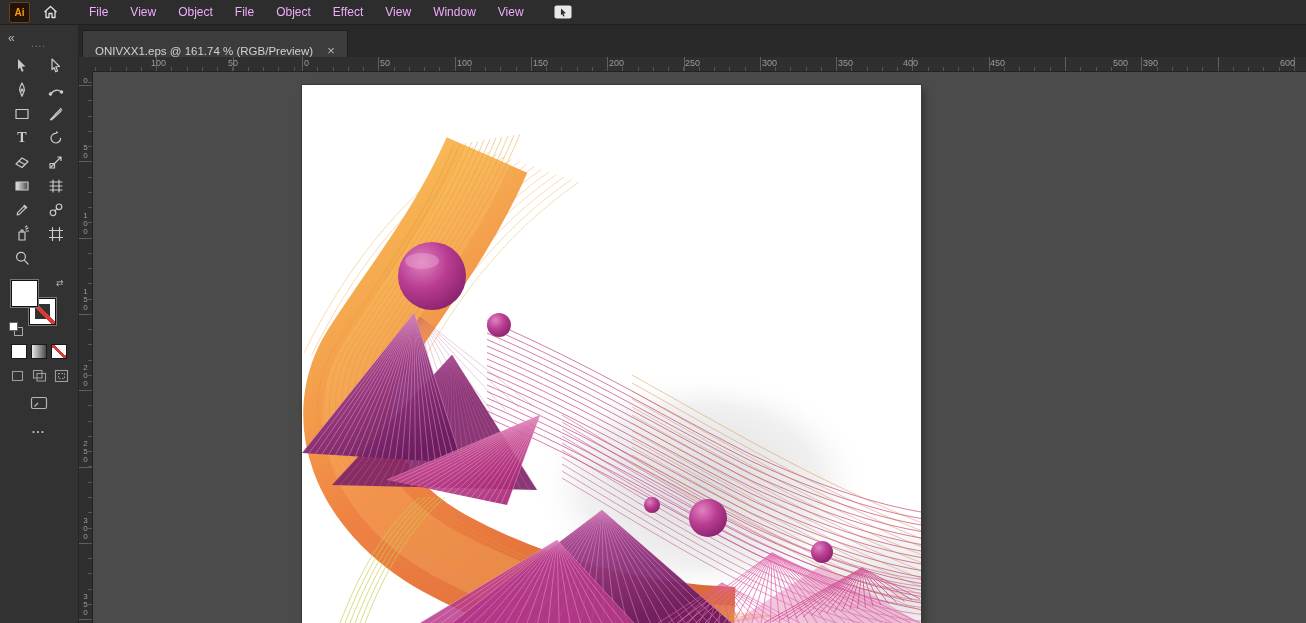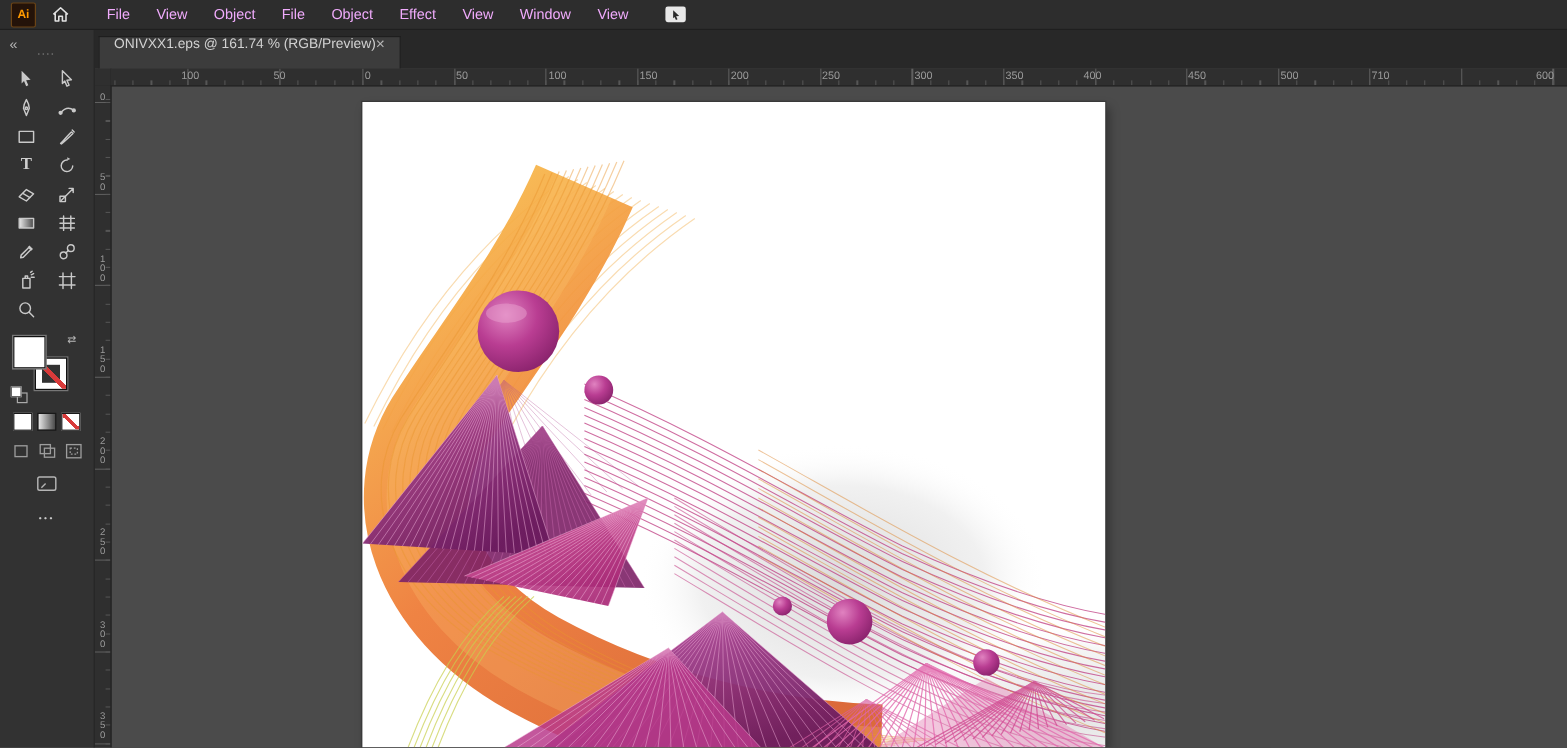--- a/index.html
+++ b/index.html
@@ -53,22 +53,22 @@
   .modes-row{display:flex;gap:3px;margin-top:9px;}
   .mode-btn{width:19px;height:15px;display:flex;align-items:center;justify-content:center;}
   .mode-btn svg{stroke:#9d9d9d;fill:none;stroke-width:1.1;}
   .screen-mode{margin-top:13px;}
   .screen-mode svg{stroke:#b5b5b5;fill:none;stroke-width:1.2;}
   .more-dots{margin-top:14px;color:#c9c9c9;font-size:7px;letter-spacing:2px;}
 
   
   #tabbar{position:absolute;top:24px;left:78px;right:0;height:33px;background:#282828;z-index:8;}
   .doc-tab{position:absolute;left:4px;bottom:0;height:26px;background:#3c3c3c;
-           border:1px solid #1e1e1e;border-bottom:none;display:flex;align-items:flex-start;
-           padding:0 12px;}
+           border:1px solid #1e1e1e;border-bottom:none;display:flex;align-items:flex-end;
+           padding:0 12px;gap:14px;}
   .doc-tab-title{font-size:11.5px;color:#d2d2d2;white-space:nowrap;}
   .doc-tab-close{font-size:13px;color:#b5b5b5;line-height:12px;cursor:default;}
 
   
   #ruler-corner{position:absolute;top:57px;left:78px;width:14px;height:14px;background:#2f2f2f;
                 border-right:1px solid #232323;border-bottom:1px solid #232323;z-index:7;}
   #hruler{position:absolute;top:57px;left:92px;right:0;height:14px;background:#2f2f2f;
           border-bottom:1px solid #232323;z-index:7;overflow:hidden;
           background-image:
             repeating-linear-gradient(90deg,#565656 0 1px,transparent 1px 15.26px),
@@ -296,22 +296,22 @@
   <span class="hlab" style="left:212px">0</span>
   <span class="hlab" style="left:288px">50</span>
   <span class="hlab" style="left:365px">100</span>
   <span class="hlab" style="left:441px">150</span>
   <span class="hlab" style="left:517px">200</span>
   <span class="hlab" style="left:593px">250</span>
   <span class="hlab" style="left:670px">300</span>
   <span class="hlab" style="left:746px">350</span>
   <span class="hlab" style="left:811px">400</span>
   <span class="hlab" style="left:898px">450</span>
-  <span class="hlab" style="left:975px">500</span>
-  <span class="hlab" style="left:1051px">710</span>
+  <span class="hlab" style="left:1021px">500</span>
+  <span class="hlab" style="left:1051px">390</span>
   <span class="hlab" style="left:1188px">600</span>
 </div>
 
 <div id="vruler">
   <span class="vlab" style="top:5px">0</span>
   <span class="vlab" style="top:72px">50</span>
   <span class="vlab" style="top:140px">100</span>
   <span class="vlab" style="top:216px">150</span>
   <span class="vlab" style="top:292px">200</span>
   <span class="vlab" style="top:368px">250</span>

